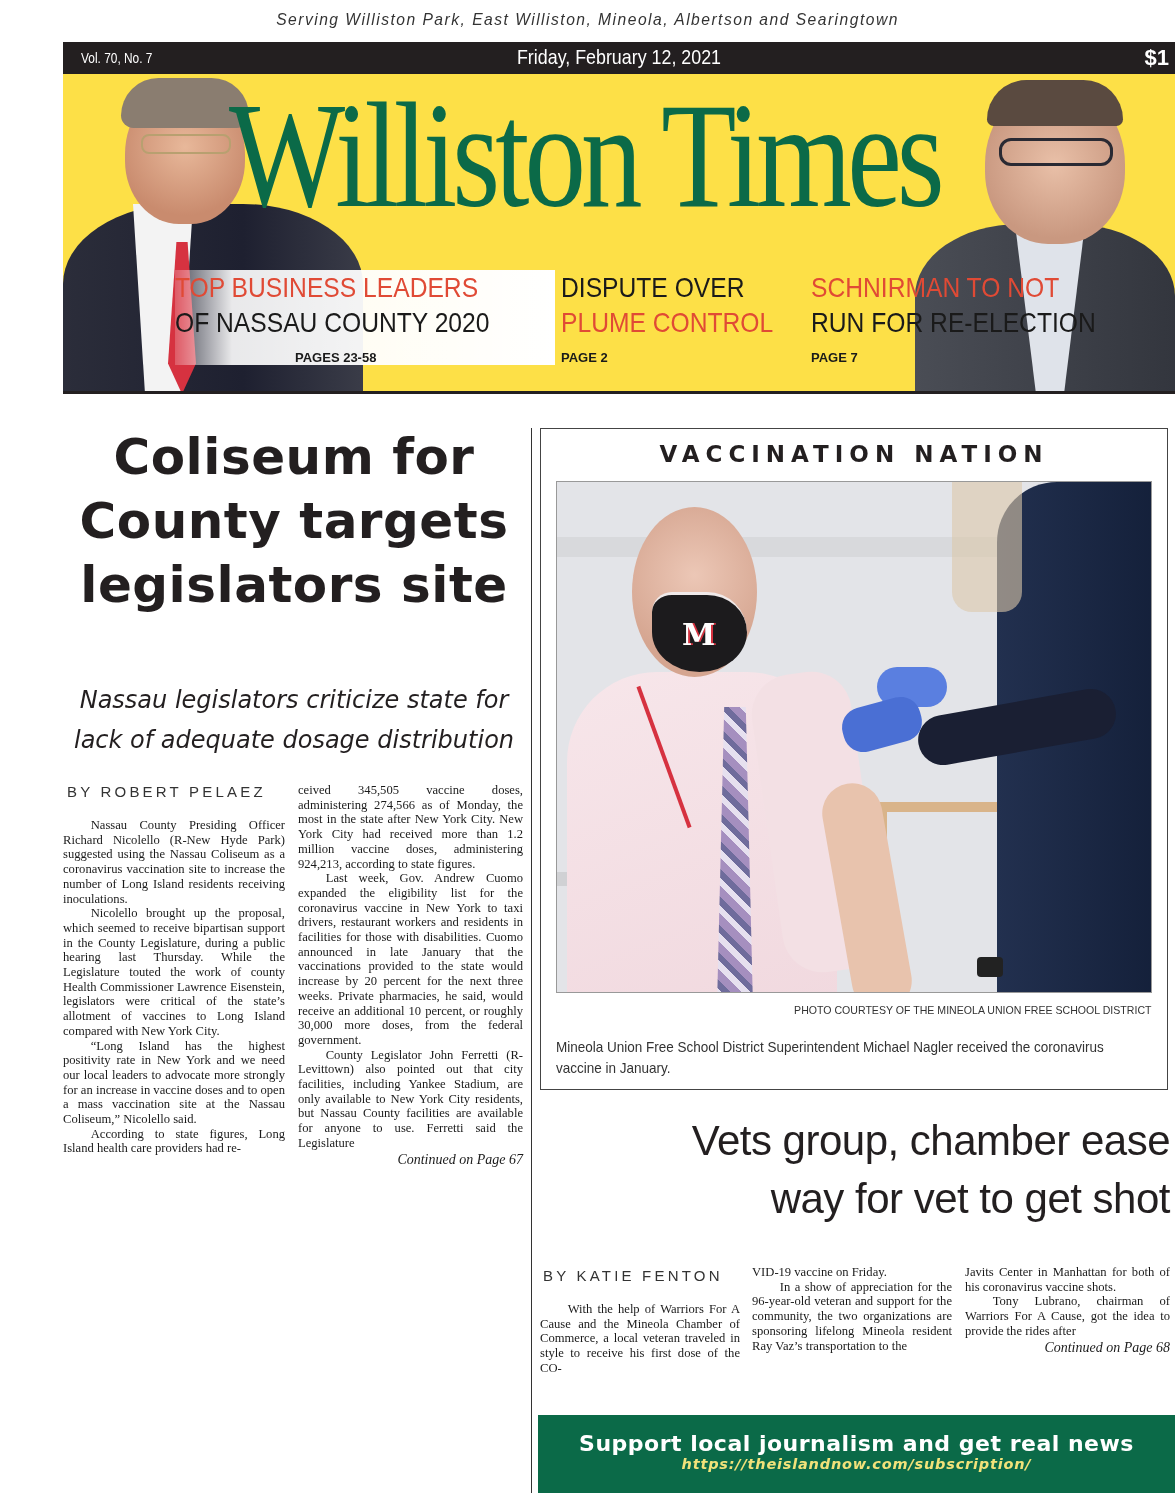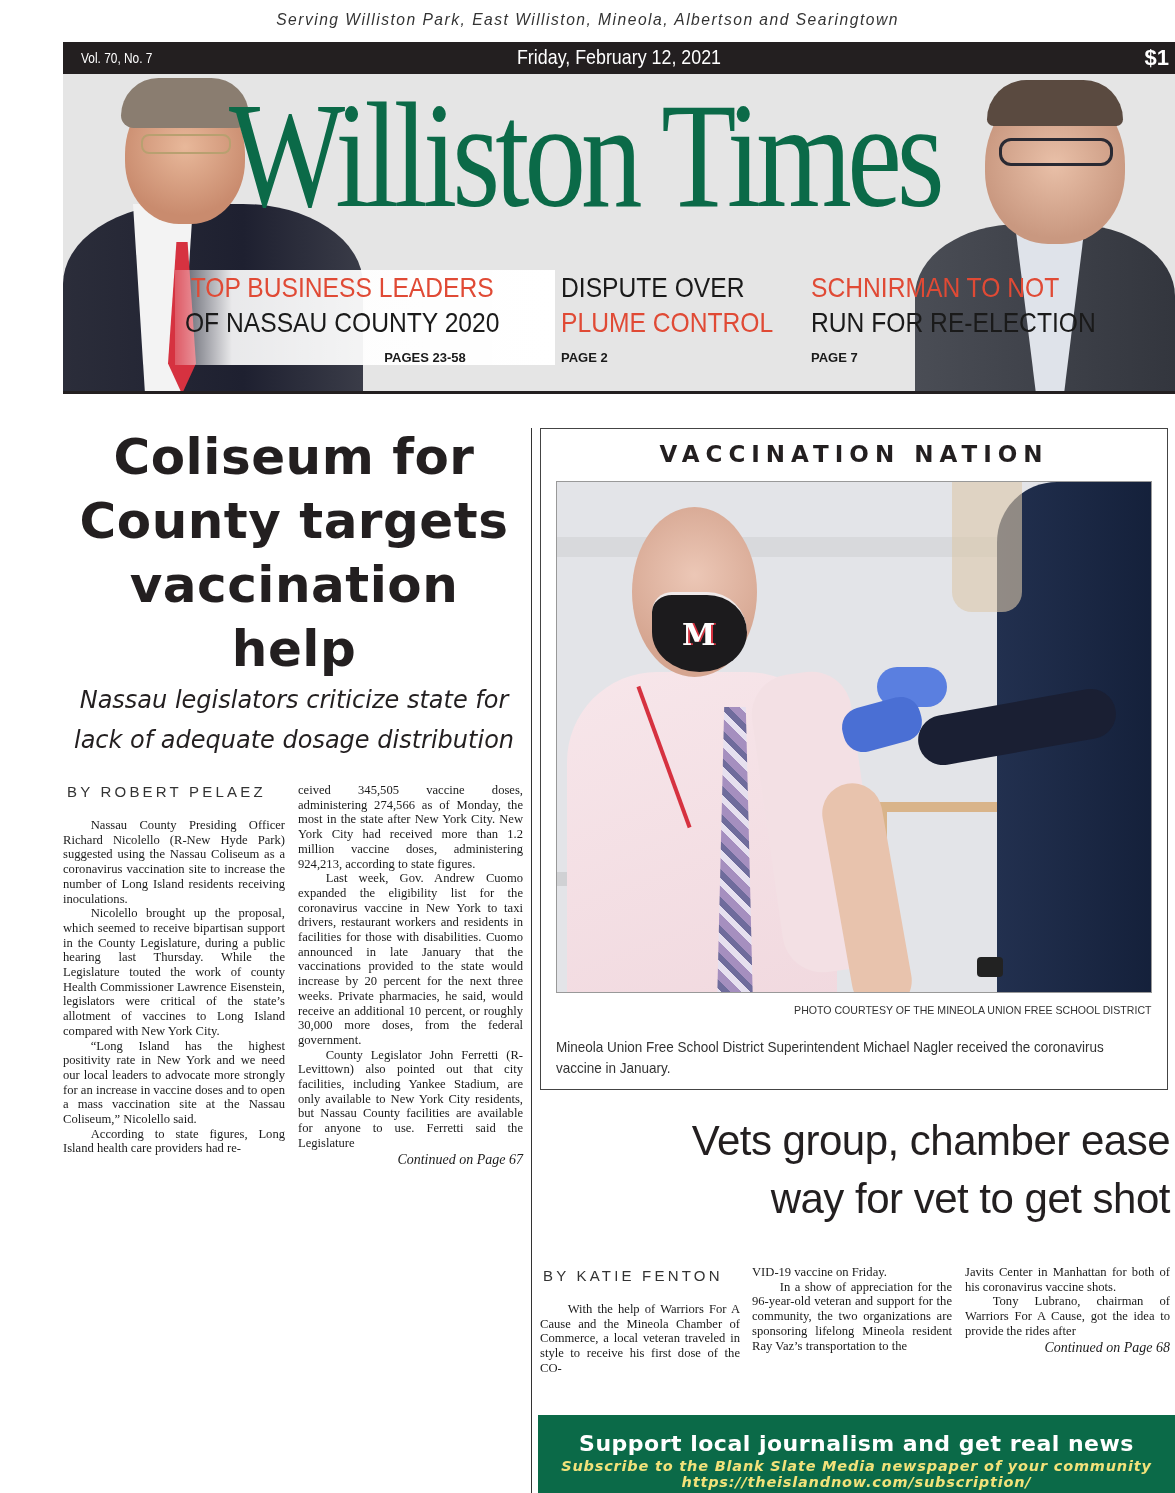--- a/index.html
+++ b/index.html
@@ -7,21 +7,21 @@
   body { position: relative; font-family: "Liberation Serif", serif; color: #1a1a1a; }
 
   .tagline { position: absolute; top: 10px; left: 0; width: 1175px; text-align: center;
     font-family: "Liberation Sans", sans-serif; font-style: italic; font-size: 17px; letter-spacing: 1.6px; color: #333; transform: scaleX(0.92); }
   .dateline { position: absolute; top: 42px; left: 63px; width: 1112px; height: 32px; background: #231f20; color: #fff;
     font-family: "Liberation Sans", sans-serif; }
   .dateline .vol { position: absolute; left: 18px; top: 8px; font-size: 14px; transform: scaleX(0.85); transform-origin: left; }
   .dateline .date { position: absolute; left: 0; width: 100%; text-align: center; top: 3px; font-size: 21px; transform: scaleX(0.85); }
   .dateline .price { position: absolute; right: 6px; top: 3px; font-size: 22px; font-weight: bold; }
 
-  .masthead { position: absolute; top: 74px; left: 63px; width: 1112px; height: 320px; background: #e5e5e5; overflow: hidden; border-bottom: 3px solid #231f20; }
+  .masthead { position: absolute; top: 74px; left: 63px; width: 1112px; height: 320px; background: #fde047; overflow: hidden; border-bottom: 3px solid #231f20; }
   .person { position: absolute; }
   .person .head { position: absolute; border-radius: 50% 50% 45% 45%; }
   .person .suit { position: absolute; border-radius: 40% 40% 0 0; }
   .left-person { left: 0; top: 0; width: 300px; height: 320px; }
   .left-person .suit { left: 0; top: 130px; width: 300px; height: 200px; background: linear-gradient(90deg,#2b2d3a,#1e2030 60%,#3a3c48); }
   .left-person .shirt { position: absolute; left: 70px; top: 130px; width: 60px; height: 190px; background: #f3f3f3; clip-path: polygon(0 0,100% 0,80% 100%,20% 100%); }
   .left-person .tie { position: absolute; left: 105px; top: 168px; width: 28px; height: 152px; background: #d63240; clip-path: polygon(30% 0,70% 0,100% 80%,50% 100%,0 80%); }
   .left-person .head { left: 62px; top: 10px; width: 120px; height: 140px; background: radial-gradient(circle at 50% 45%, #e8b89a, #c98b6e 70%); }
   .left-person .hair { position: absolute; left: 58px; top: 4px; width: 128px; height: 50px; background: #8a7d70; border-radius: 60px 60px 20px 20px; }
   .left-person .glasses { position: absolute; left: 78px; top: 60px; width: 90px; height: 20px; border: 2px solid #b8a070; border-radius: 8px; }
@@ -33,21 +33,21 @@
   .right-person .hair { position: absolute; right: 52px; top: 6px; width: 136px; height: 46px; background: #5a4a40; border-radius: 60px 60px 10px 10px; }
   .right-person .glasses { position: absolute; right: 62px; top: 64px; width: 114px; height: 28px; border: 3px solid #2a2a33; border-radius: 12px; }
 
   .logo { position: absolute; top: 6px; left: 166px; width: 900px; font-family: "Liberation Serif", serif; font-size: 150px; line-height: 1; color: #0b6a48; letter-spacing: -6px; transform: scaleX(0.82); transform-origin: left; white-space: nowrap; }
 
   .teaser { position: absolute; top: 196px; font-family: "Liberation Sans", sans-serif; }
   .teaser .line { font-size: 28px; line-height: 35px; white-space: nowrap; transform: scaleX(0.88); transform-origin: left; }
   .teaser .red { color: #e04a35; }
   .teaser .dark { color: #1a1a1a; }
   .teaser .page { font-size: 13px; font-weight: bold; margin-top: 10px; color: #1a1a1a; }
-  .teaser-1 { left: 112px; width: 380px; background: linear-gradient(90deg, rgba(255,255,255,0.2), rgba(255,255,255,0.9) 15%, #fff); text-align: center; }
+  .teaser-1 { left: 112px; width: 380px; background: linear-gradient(90deg, rgba(255,255,255,0.2), rgba(255,255,255,0.9) 15%, #fff); }
   .teaser-1 .page { margin-left: 120px; }
   .teaser-2 { left: 498px; width: 240px; }
   .teaser-3 { left: 748px; width: 300px; }
 
   .col-divider { position: absolute; left: 531px; top: 428px; width: 1px; height: 1065px; background: #333; }
 
   .lead-headline { position: absolute; top: 425px; left: 63px; width: 462px; text-align: center; font-family: "DejaVu Sans", sans-serif; font-weight: bold;
     font-size: 50px; line-height: 64px; color: #231f20; letter-spacing: 0.5px; }
   .lead-deck { position: absolute; top: 680px; left: 63px; width: 462px; text-align: center; font-family: "DejaVu Sans", sans-serif; font-style: italic;
     font-size: 24px; line-height: 40px; color: #231f20; }
@@ -140,21 +140,21 @@
     <div class="line dark">RUN FOR RE-ELECTION</div>
     <div class="page">PAGE 7</div>
   </div>
 </div>
 
 <div class="col-divider"></div>
 
 <div class="lead-headline">
   <div>Coliseum for</div>
   <div>County targets</div>
-  <div>vaccination help</div>
+  <div>legislators site</div>
 </div>
 <div class="lead-deck">
   <div>Nassau legislators criticize state for</div>
   <div>lack of adequate dosage distribution</div>
 </div>
 <div class="byline lead-byline">BY ROBERT PELAEZ</div>
 <div class="body-col lead-col-1">
   <p>Nassau County Presiding Officer Richard Nicolello (R-New Hyde Park) suggested using the Nassau Coliseum as a coronavirus vaccination site to increase the number of Long Island residents receiving inoculations.</p>
   <p>Nicolello brought up the proposal, which seemed to receive bipartisan support in the County Legislature, during a public hearing last Thursday. While the Legislature touted the work of county Health Commissioner Lawrence Eisenstein, legislators were critical of the state’s allotment of vaccines to Long Island compared with New York City.</p>
   <p>“Long Island has the highest positivity rate in New York and we need our local leaders to advocate more strongly for an increase in vaccine doses and to open a mass vaccination site at the Nassau Coliseum,” Nicolello said.</p>
@@ -205,15 +205,14 @@
   <p>In a show of appreciation for the 96-year-old veteran and support for the community, the two organizations are sponsoring lifelong Mineola resident Ray Vaz’s transportation to the</p>
 </div>
 <div class="body-col vets-col-3">
   <p class="noindent">Javits Center in Manhattan for both of his coronavirus vaccine shots.</p>
   <p>Tony Lubrano, chairman of Warriors For A Cause, got the idea to provide the rides after</p>
   <div class="cont">Continued on Page 68</div>
 </div>
 
 <div class="promo">
   <div class="p1">Support local journalism and get real news</div>
-  <div class="p2">Subscribe to the Blank Slate Media newspaper of your community</div>
   <div class="p3">https://theislandnow.com/subscription/</div>
 </div>
 
 </body></html>

